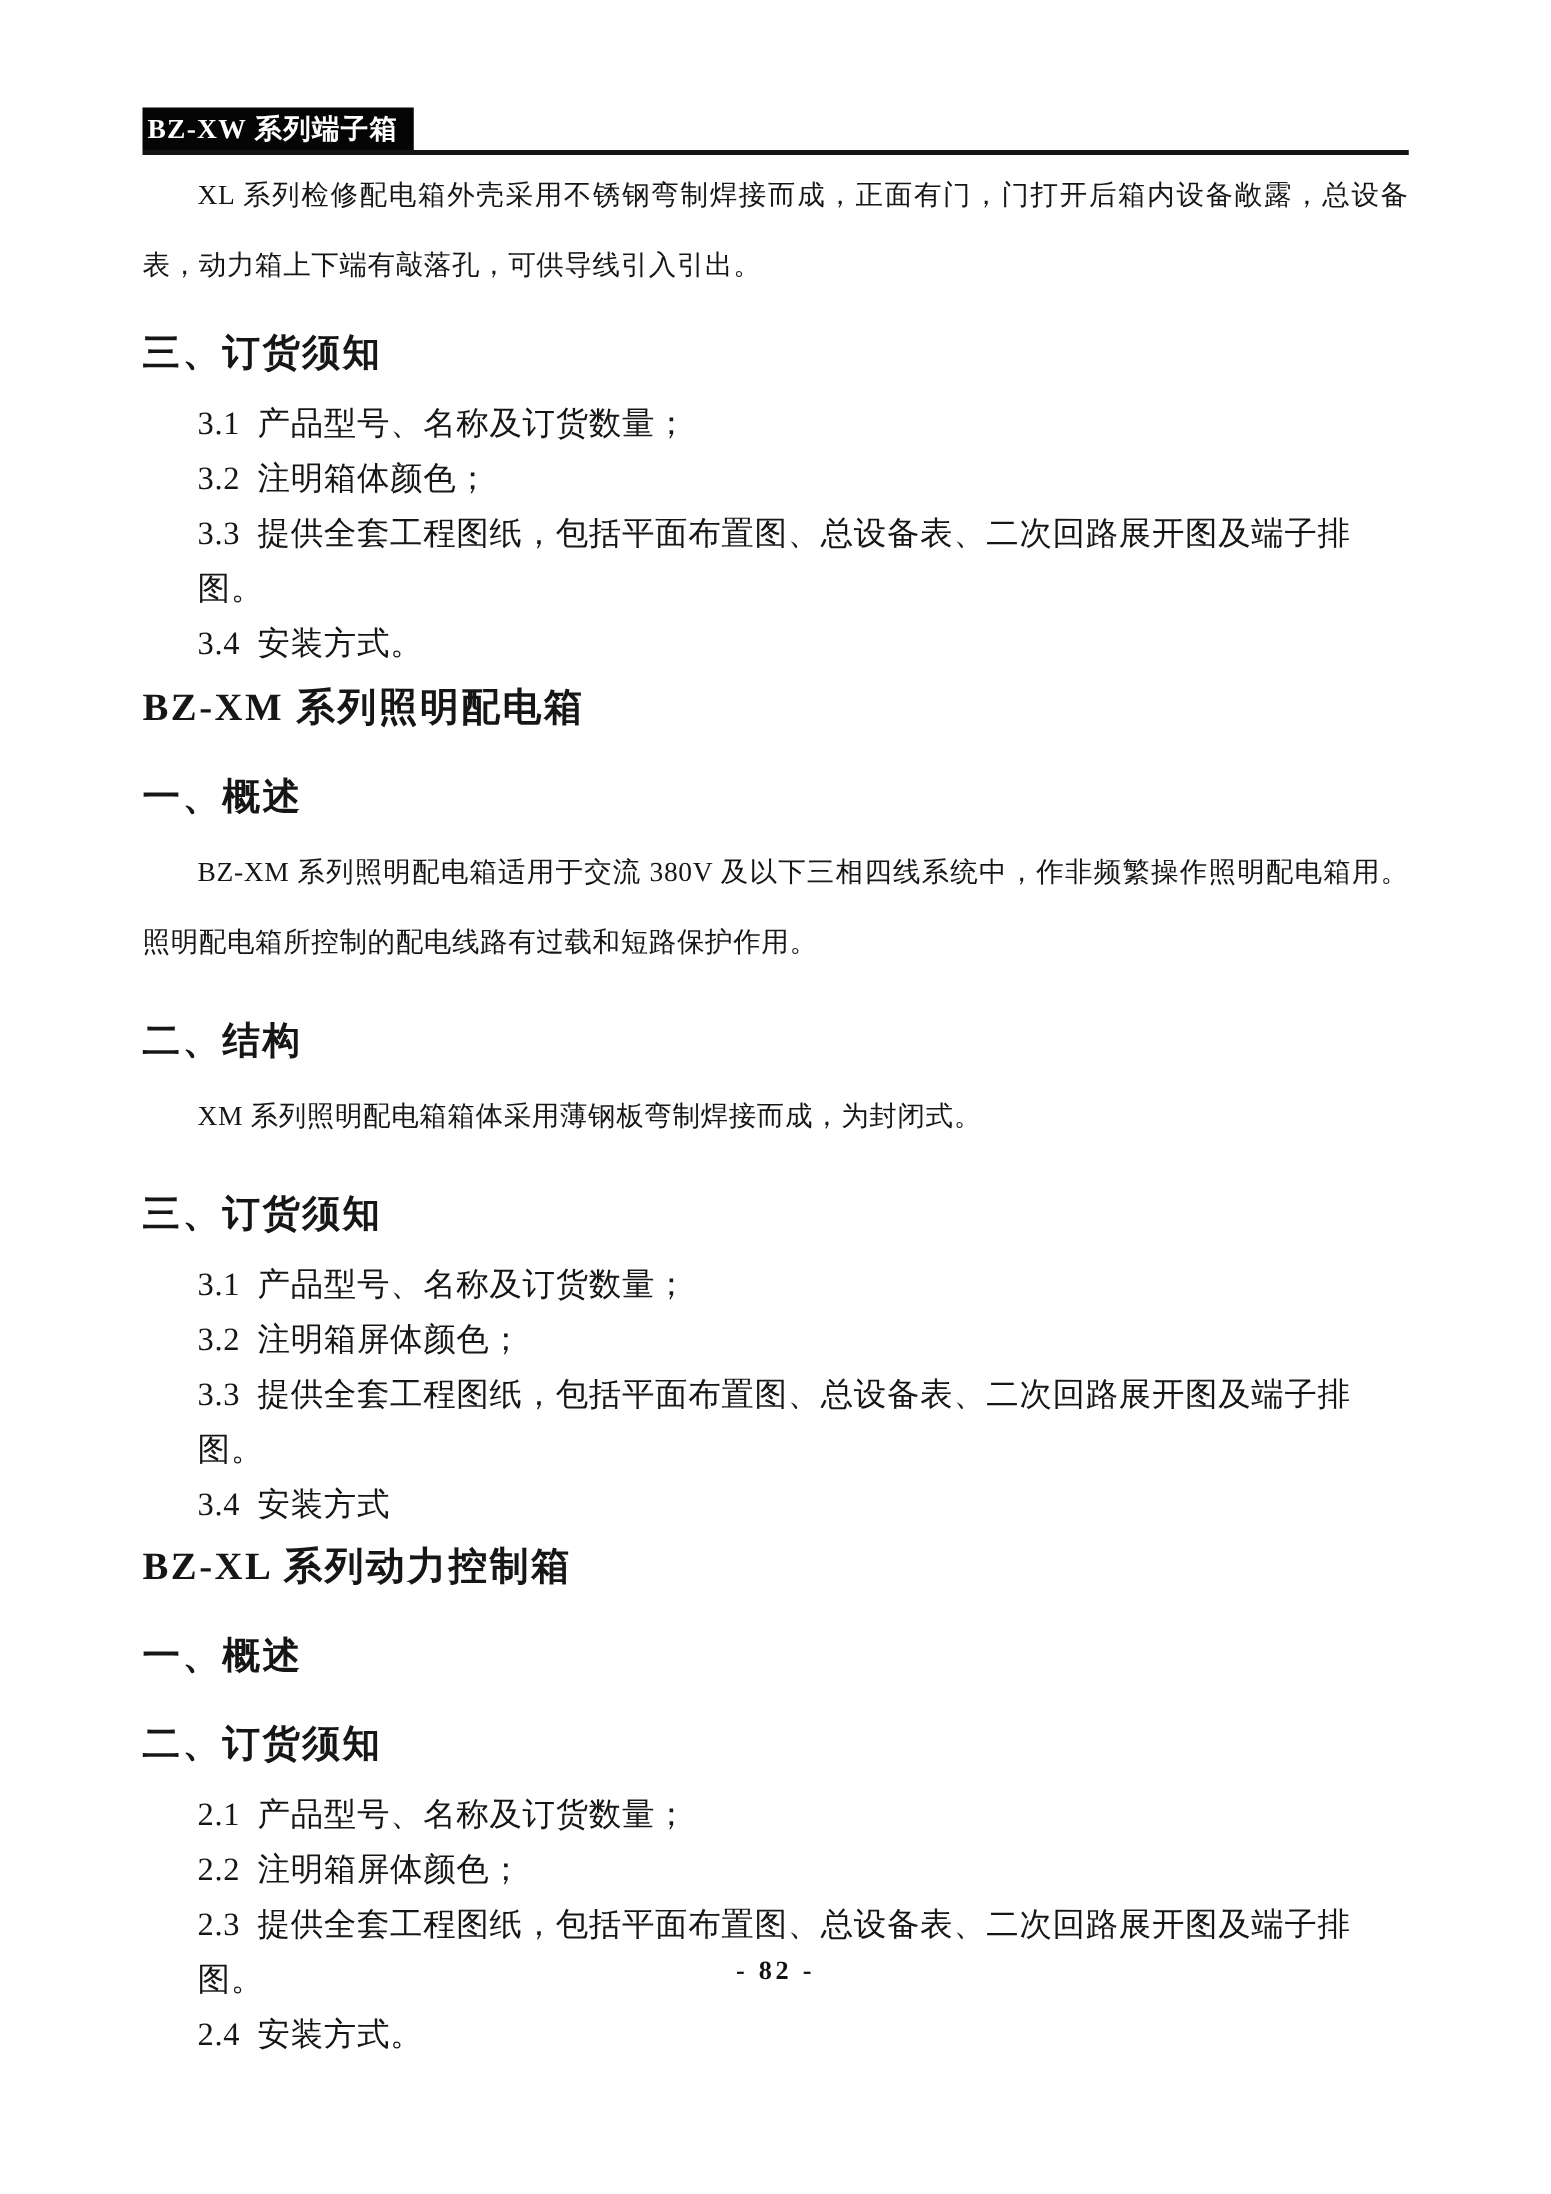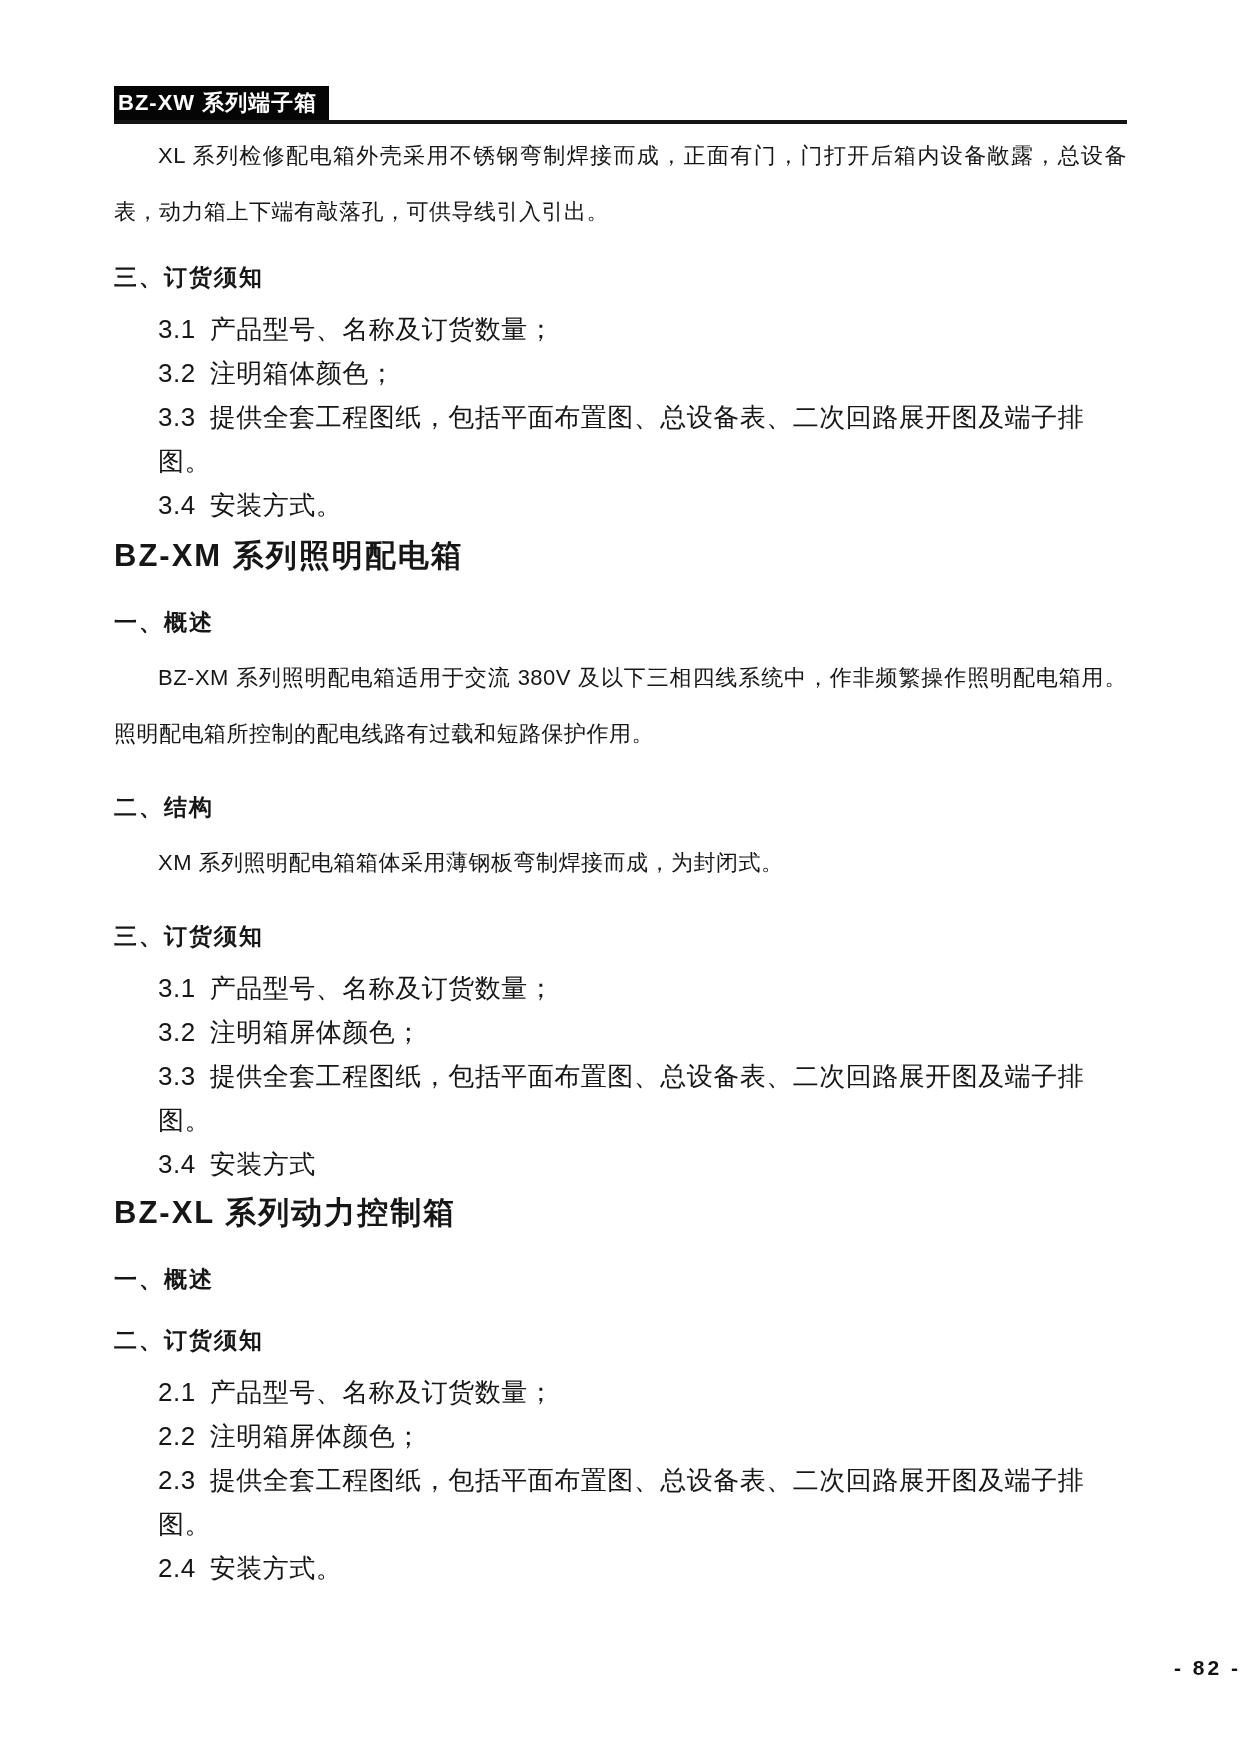--- a/index.html
+++ b/index.html
@@ -5,21 +5,21 @@
 <style>
   * { box-sizing: border-box; margin: 0; padding: 0; }
   html, body { background: #ffffff; }
   .page {
     position: relative;
     width: 1241px;
     height: 1755px;
     margin: 0 auto;
     background: #ffffff;
     color: #161616;
-    font-family: Liberation Sans, sans-serif;
+    font-family: Liberation Serif, serif;
     overflow: hidden;
   }
   .content {
     padding: 86px 114px 0 114px;
   }
   
   .header-band {
     border-bottom: 4px solid #141414;
     line-height: 0;
   }
@@ -37,21 +37,21 @@
   
   .para {
     font-size: 22px;
     line-height: 56px;
     text-align: justify;
     text-indent: 2em;
     margin-top: 4px;
     letter-spacing: 0.5px;
   }
   .sec-h {
-    font-size: 23px;
+    font-size: 30px;
     font-weight: bold;
     margin-top: 22px;
     letter-spacing: 2px;
   }
   .items {
     margin: 14px 0 0 44px;
   }
   .item {
     font-size: 26px;
     line-height: 44px;
@@ -66,24 +66,24 @@
     font-weight: bold;
     margin-top: 8px;
     letter-spacing: 2px;
   }
   .major-h.second { margin-top: 6px; }
   .gap-l { margin-top: 30px; }
   .gap-m { margin-top: 12px; }
   
   .footer {
     position: absolute;
-    top: 1656px;
+    top: 1564px;
     left: 0;
     width: 100%;
-    text-align: right;
+    text-align: center;
     font-size: 21px;
     font-weight: bold;
     letter-spacing: 3px;
     color: #111111;
   }
 </style>
 </head>
 <body>
 
 <div class="page">

